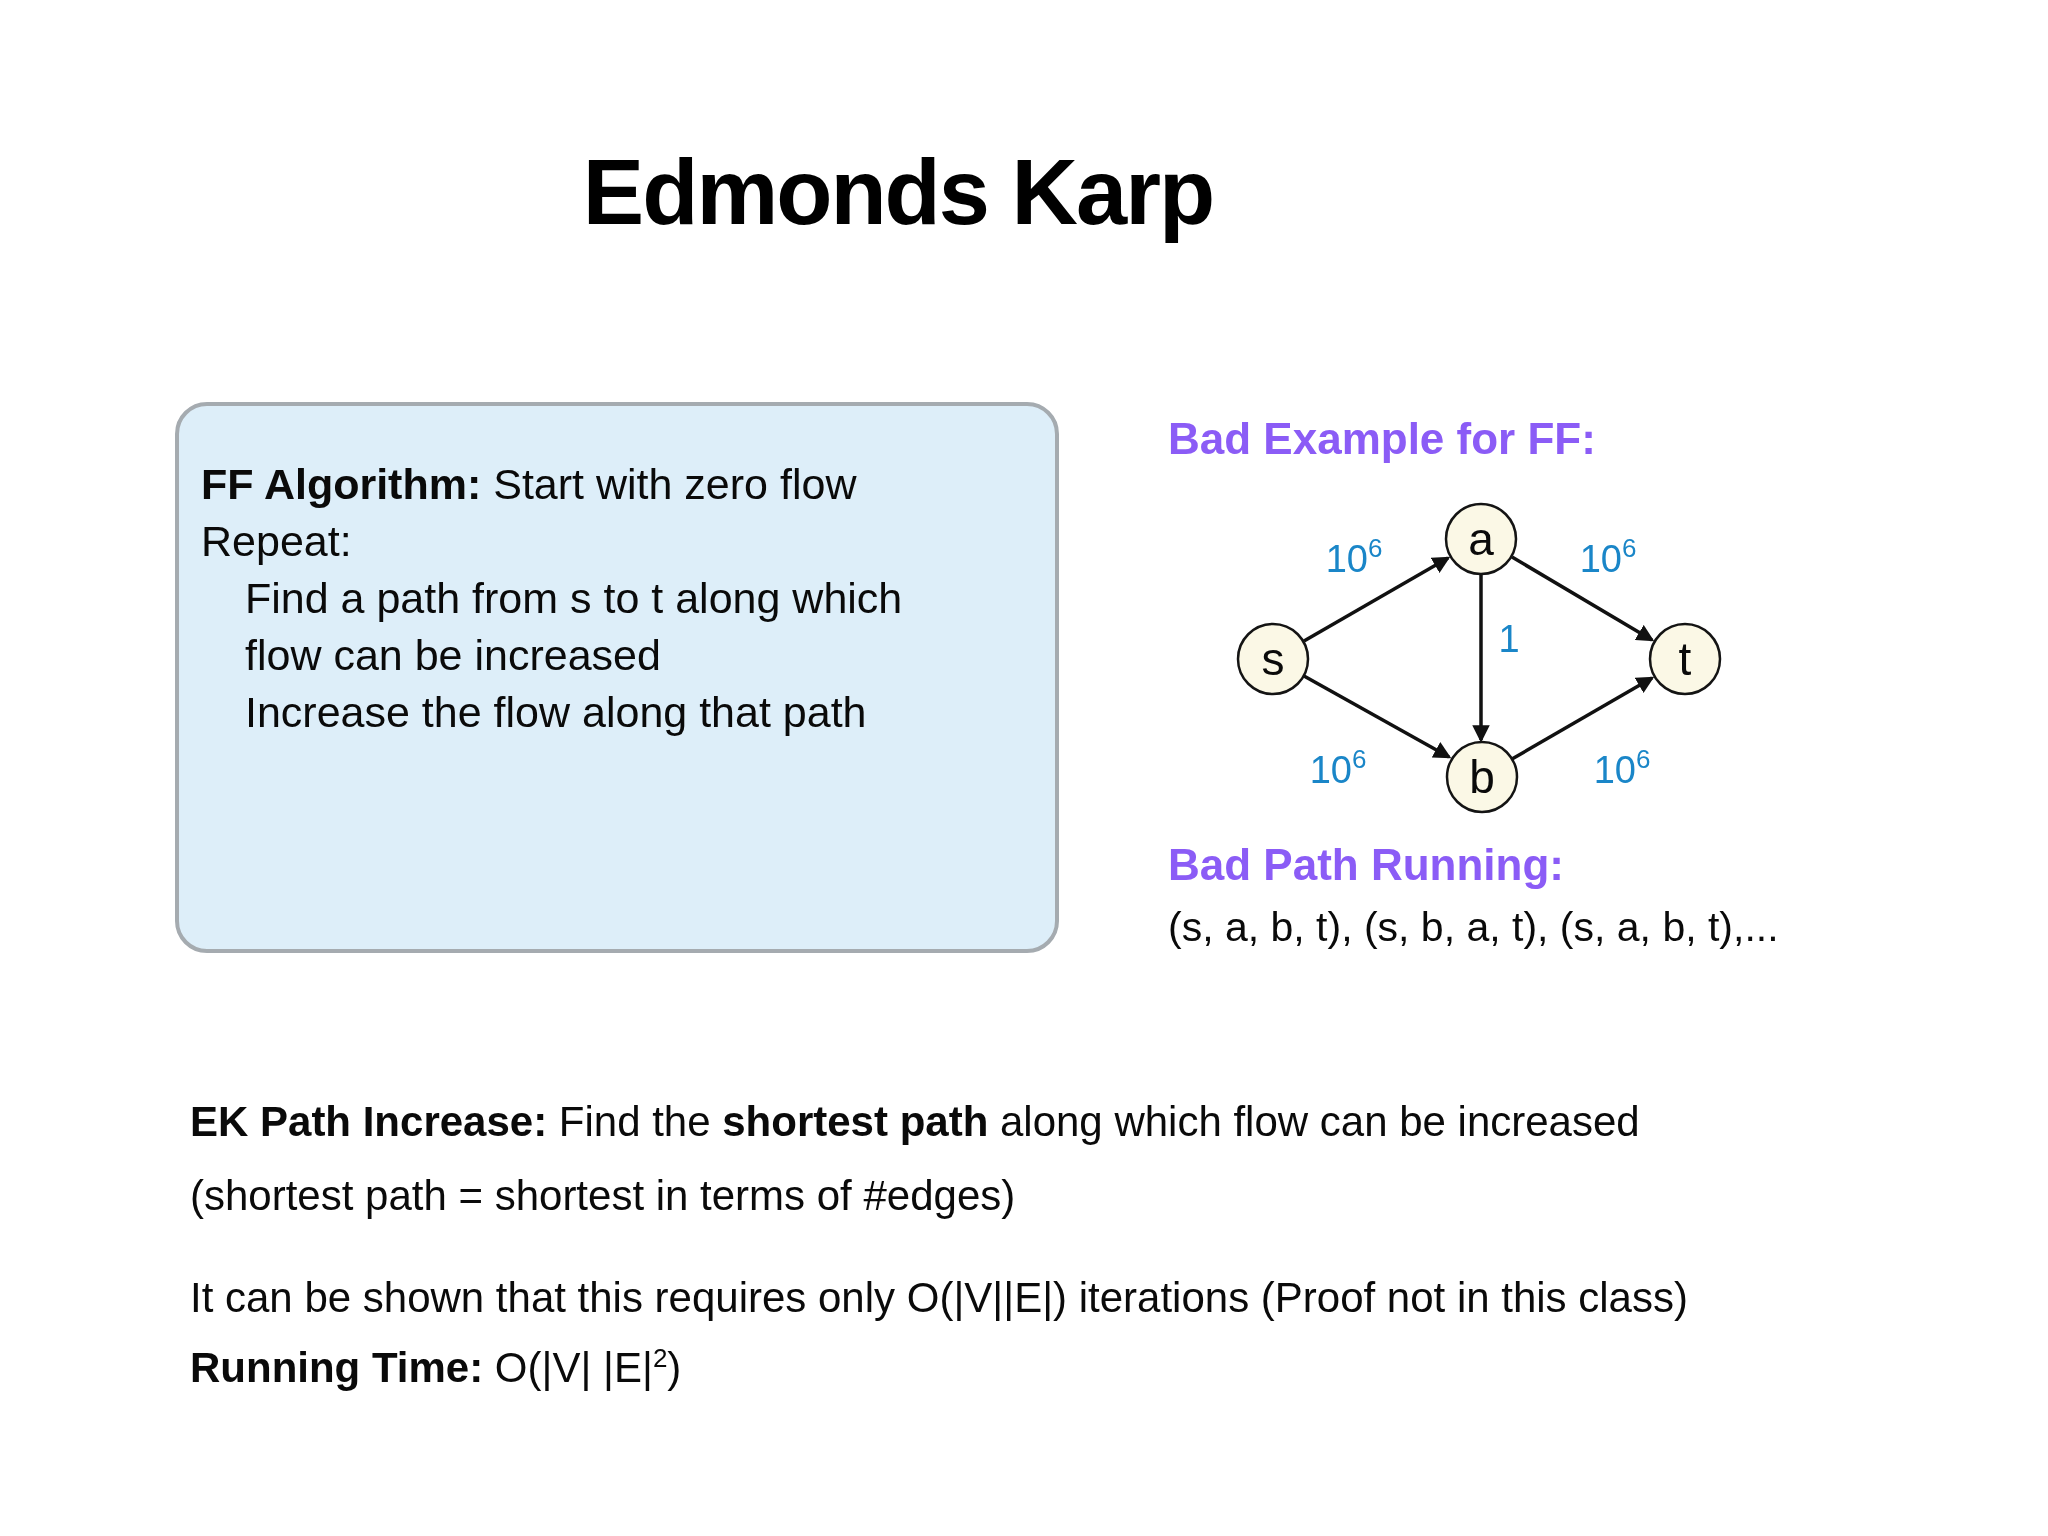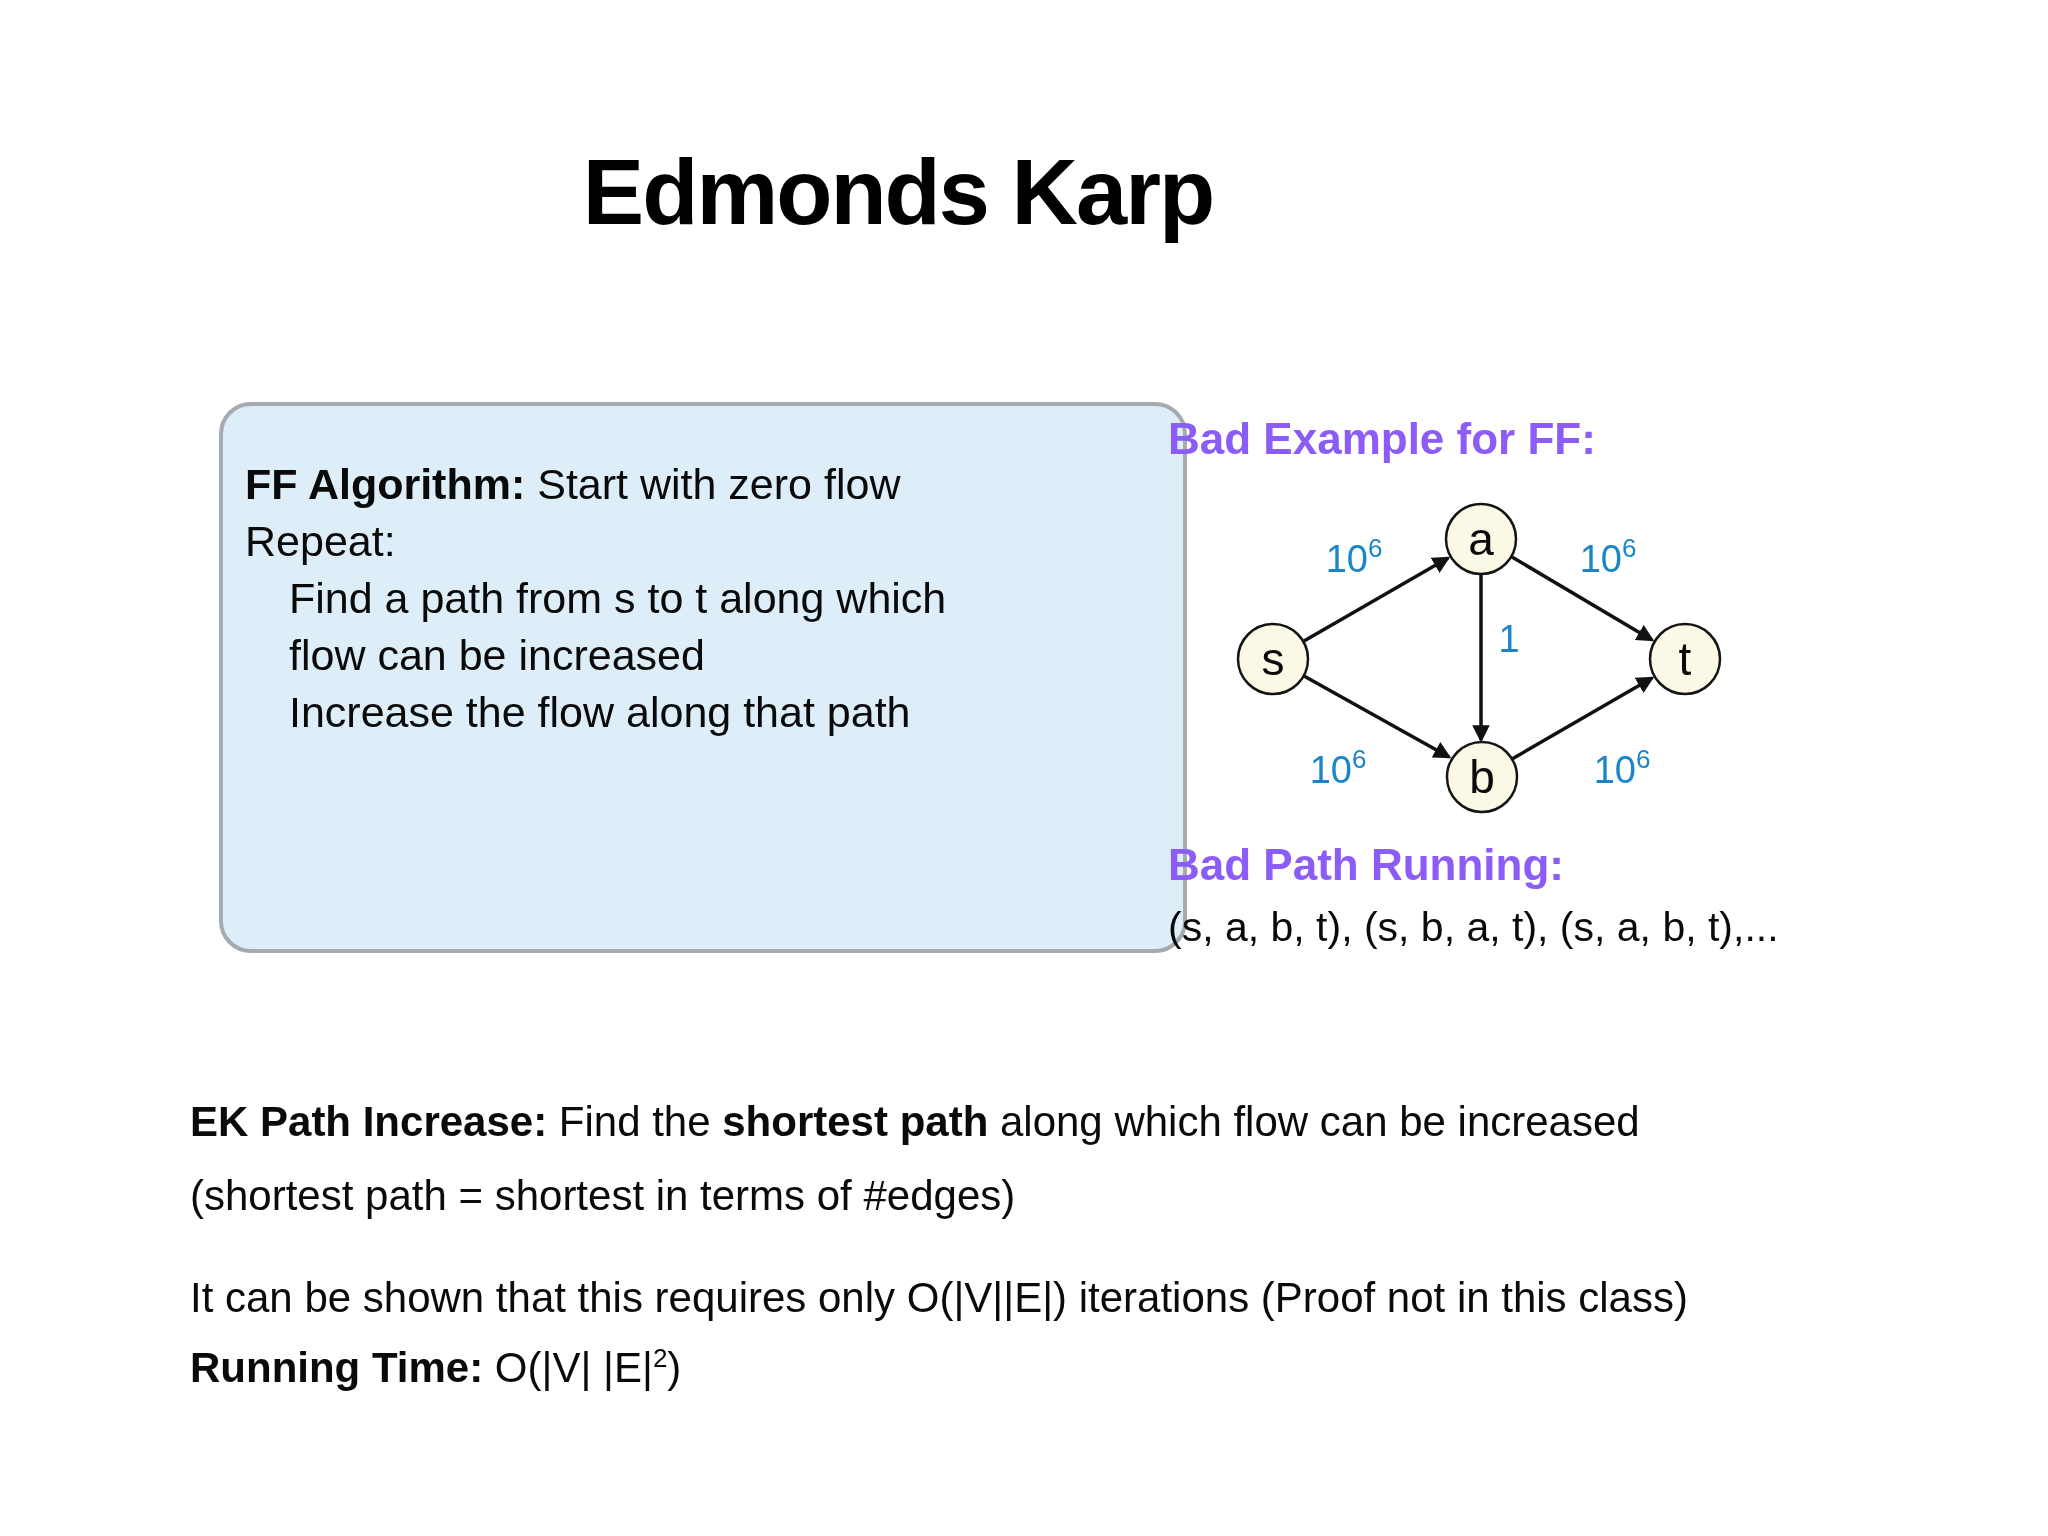--- a/index.html
+++ b/index.html
@@ -14,29 +14,28 @@
   .abs { position:absolute; }
 
   .slide-title {
     left:0; top:140px; width:1796px;
     text-align:center;
     font-size:92px; font-weight:900; letter-spacing:-2px;
     color:#000;
   }
 
   .ff-box {
-    left:175px; top:402px; width:968px; height:551px;
+    left:175px; top:402px; width:884px; height:551px;
     box-sizing:border-box;
     background:#ddeef9;
     border:4px solid #a5abb0;
     border-radius:32px;
     padding:50px 18px 0 22px;
     font-size:43px; line-height:57px;
     color:#0a0a0a;
-    margin-left:44px;
   }
   .ff-line { white-space:nowrap; }
   .ff-indent { padding-left:44px; }
   .bold-lbl { font-weight:800; }
 
   .heading-right {
     font-size:44px; font-weight:800; color:#8b5cf6; white-space:nowrap;
   }
   .bad-example-heading { left:1168px; top:414px; }
   .bad-path-heading   { left:1168px; top:840px; }

